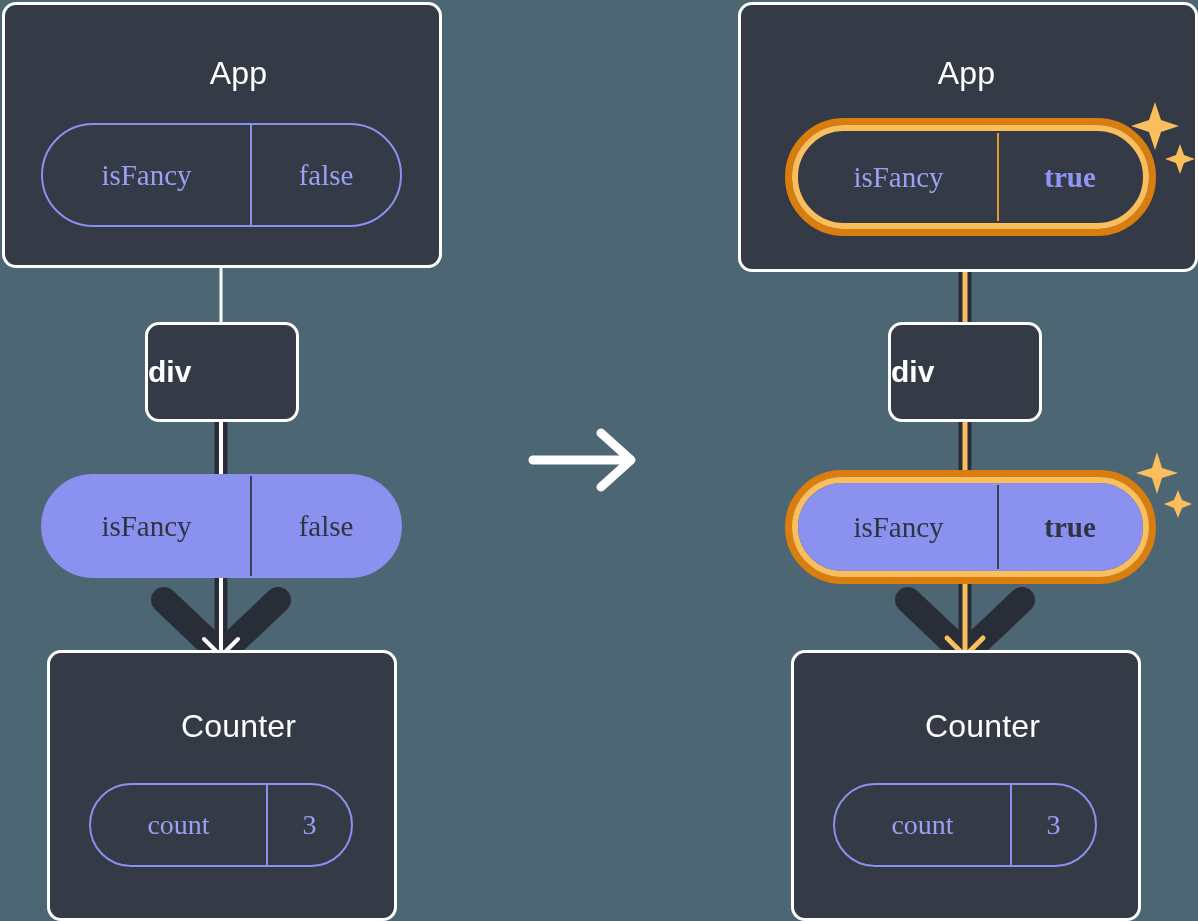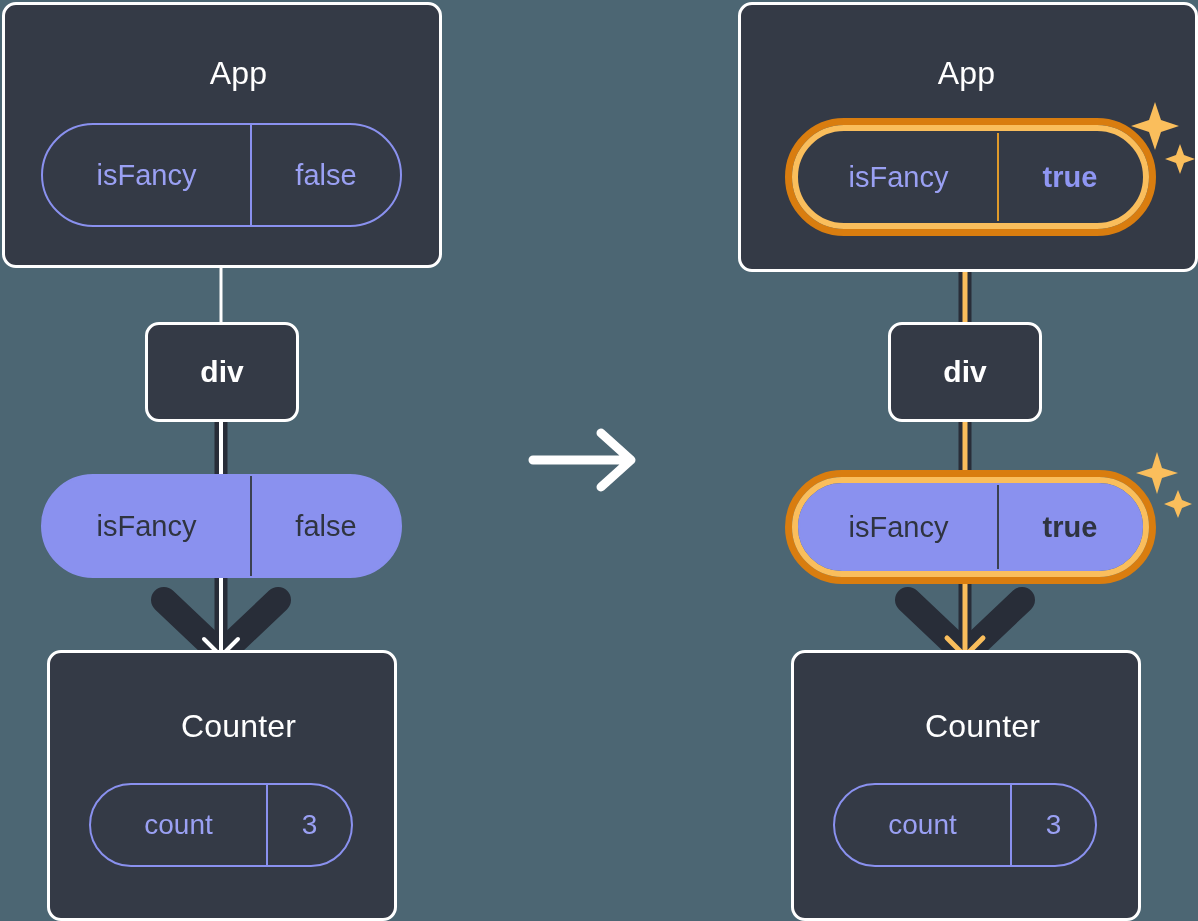--- a/index.html
+++ b/index.html
@@ -27,40 +27,40 @@
     left:0;right:0;
     text-align:center;
     color:#ffffff;
     font-size:32px;
     letter-spacing:.2px;
     white-space:nowrap;
     padding-left:33px;
   }
   .div-label{
     position:absolute;left:0;right:0;
-    text-align:center;
     color:#ffffff;
     font-size:30px;
     font-weight:bold;
   }
 
   
   .pill{
     position:absolute;
     display:flex;
     align-items:stretch;
     border-radius:999px;
     box-sizing:border-box;
     z-index:6;
   }
   .pill .cell{
     display:flex;align-items:center;justify-content:center;
     font-size:29px;
     white-space:nowrap;
     box-sizing:border-box;
+    font-family:Liberation Serif, serif;
   }
 
   
   .pill.ghost{
     border:2px solid #8a91ef;
     background:transparent;
   }
   .pill.ghost .cell{color:#9aa0f3;}
   .pill.ghost .cell.val{border-left:2px solid #8a91ef;}
 

